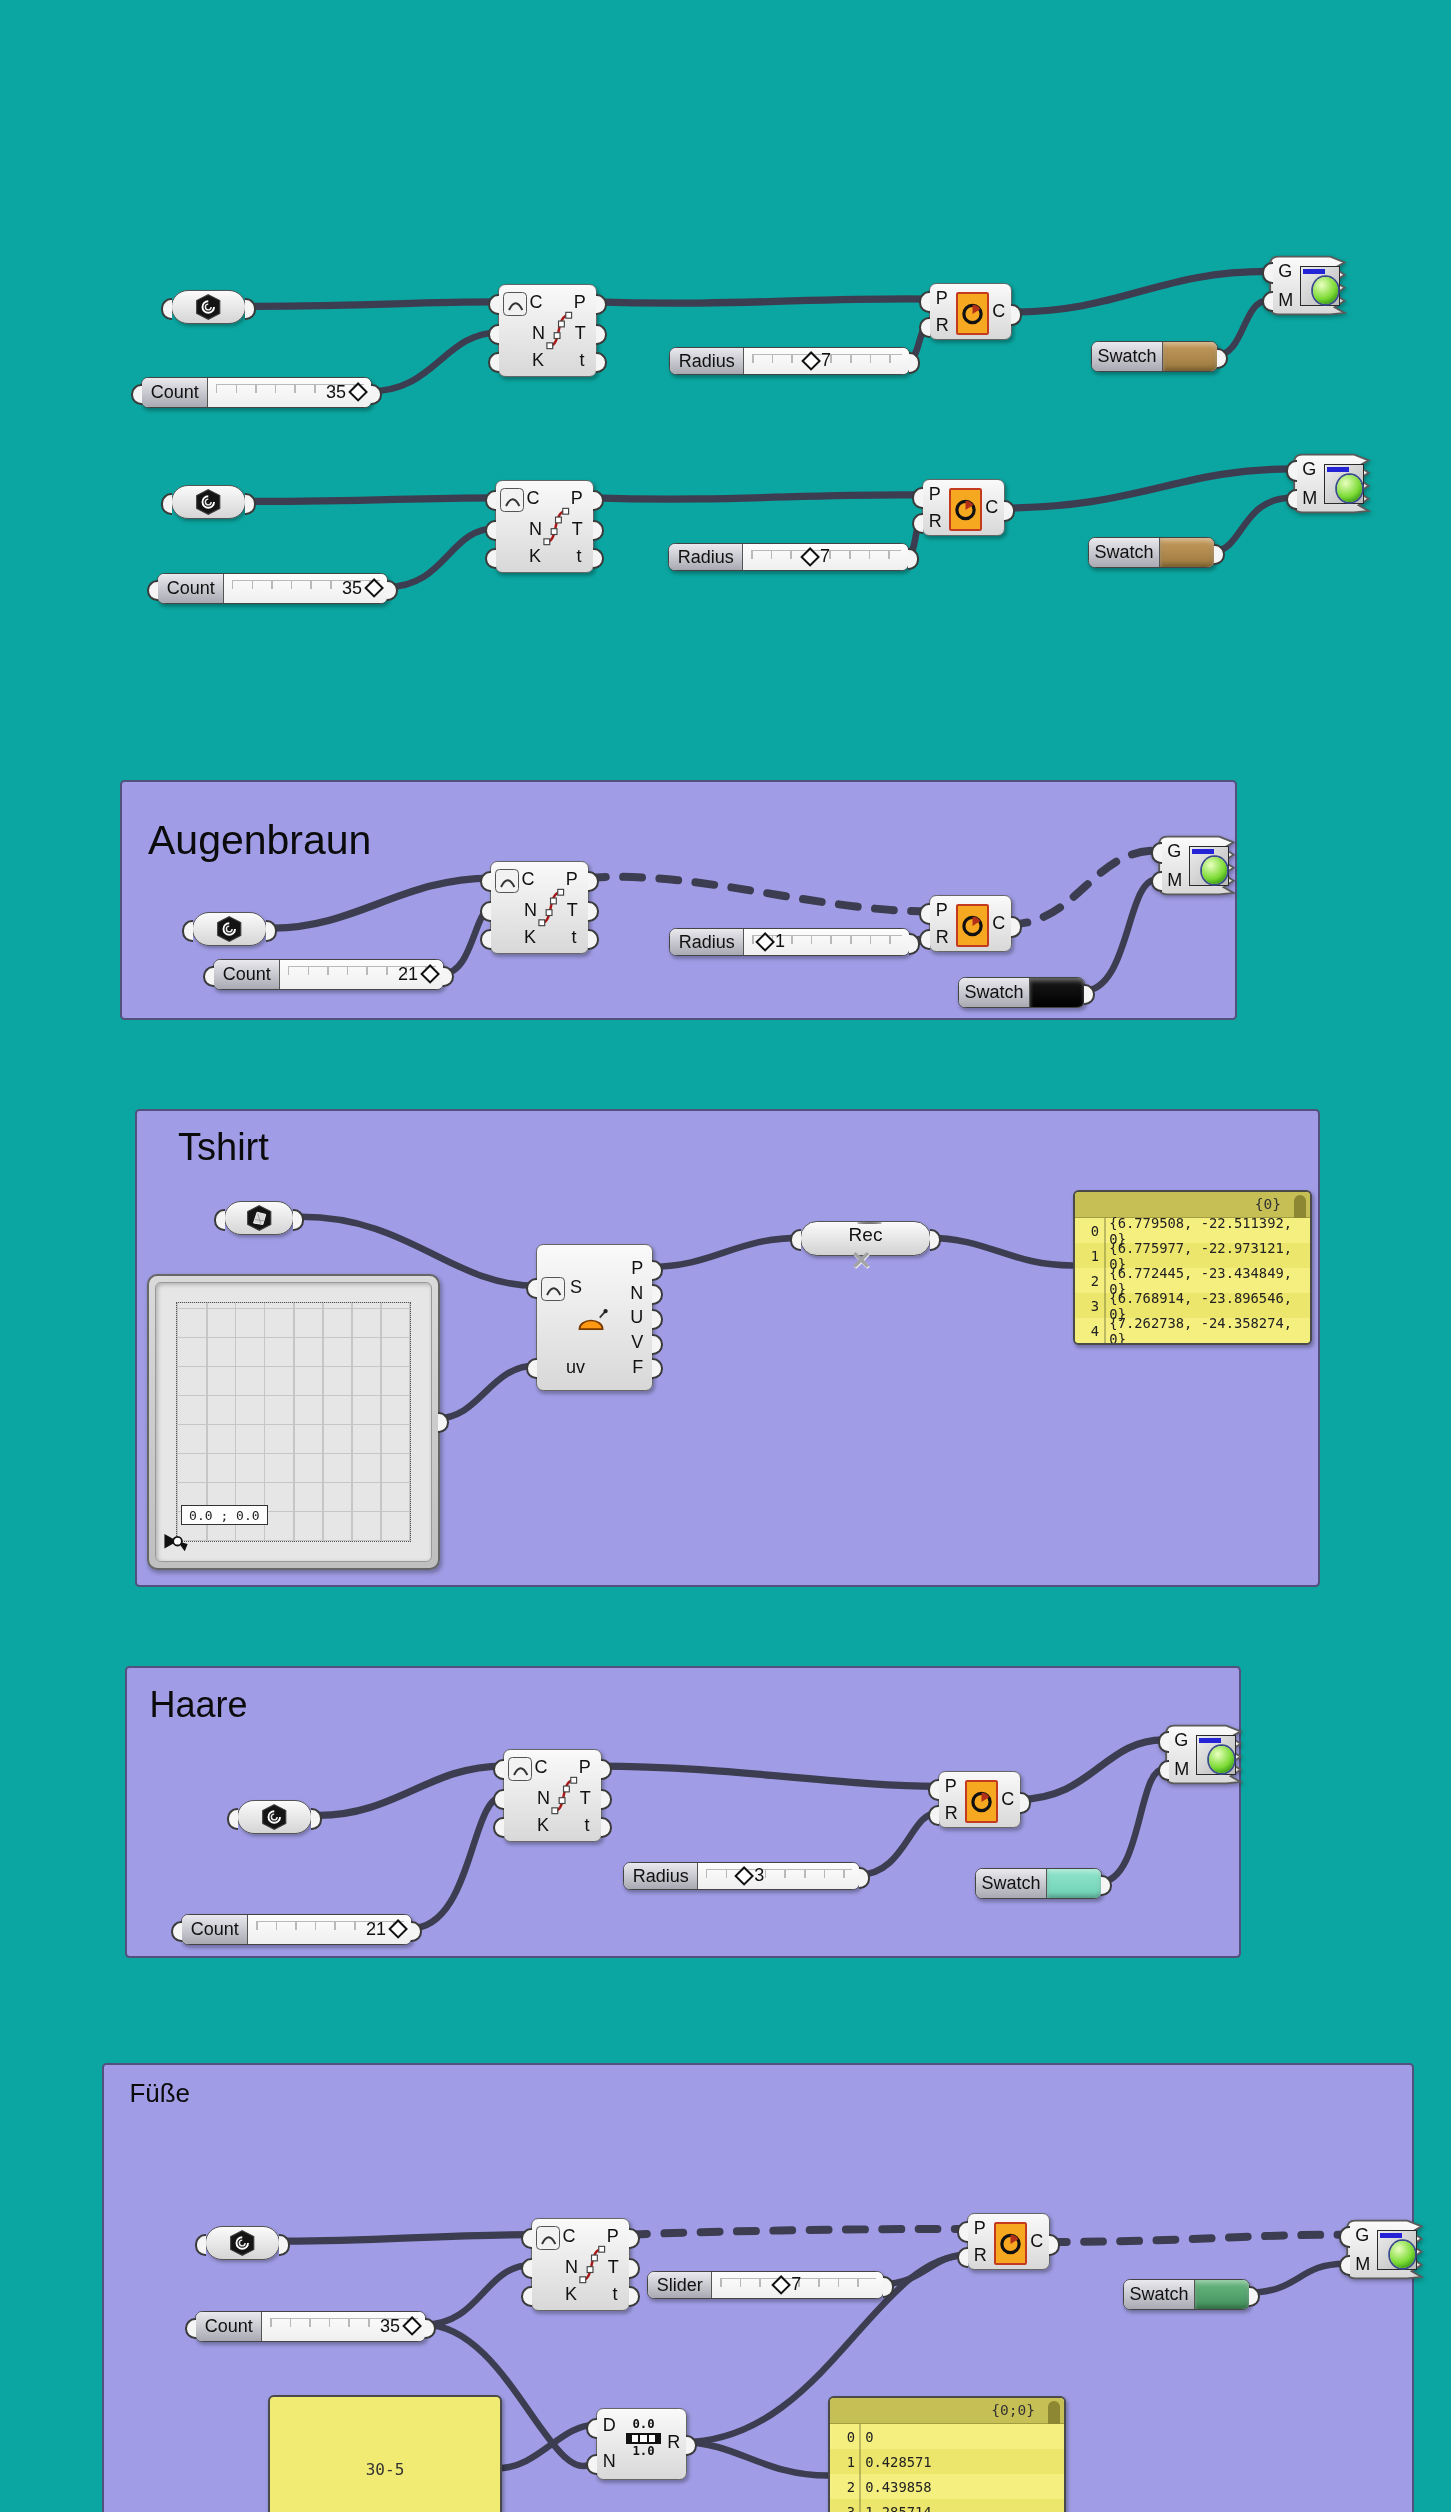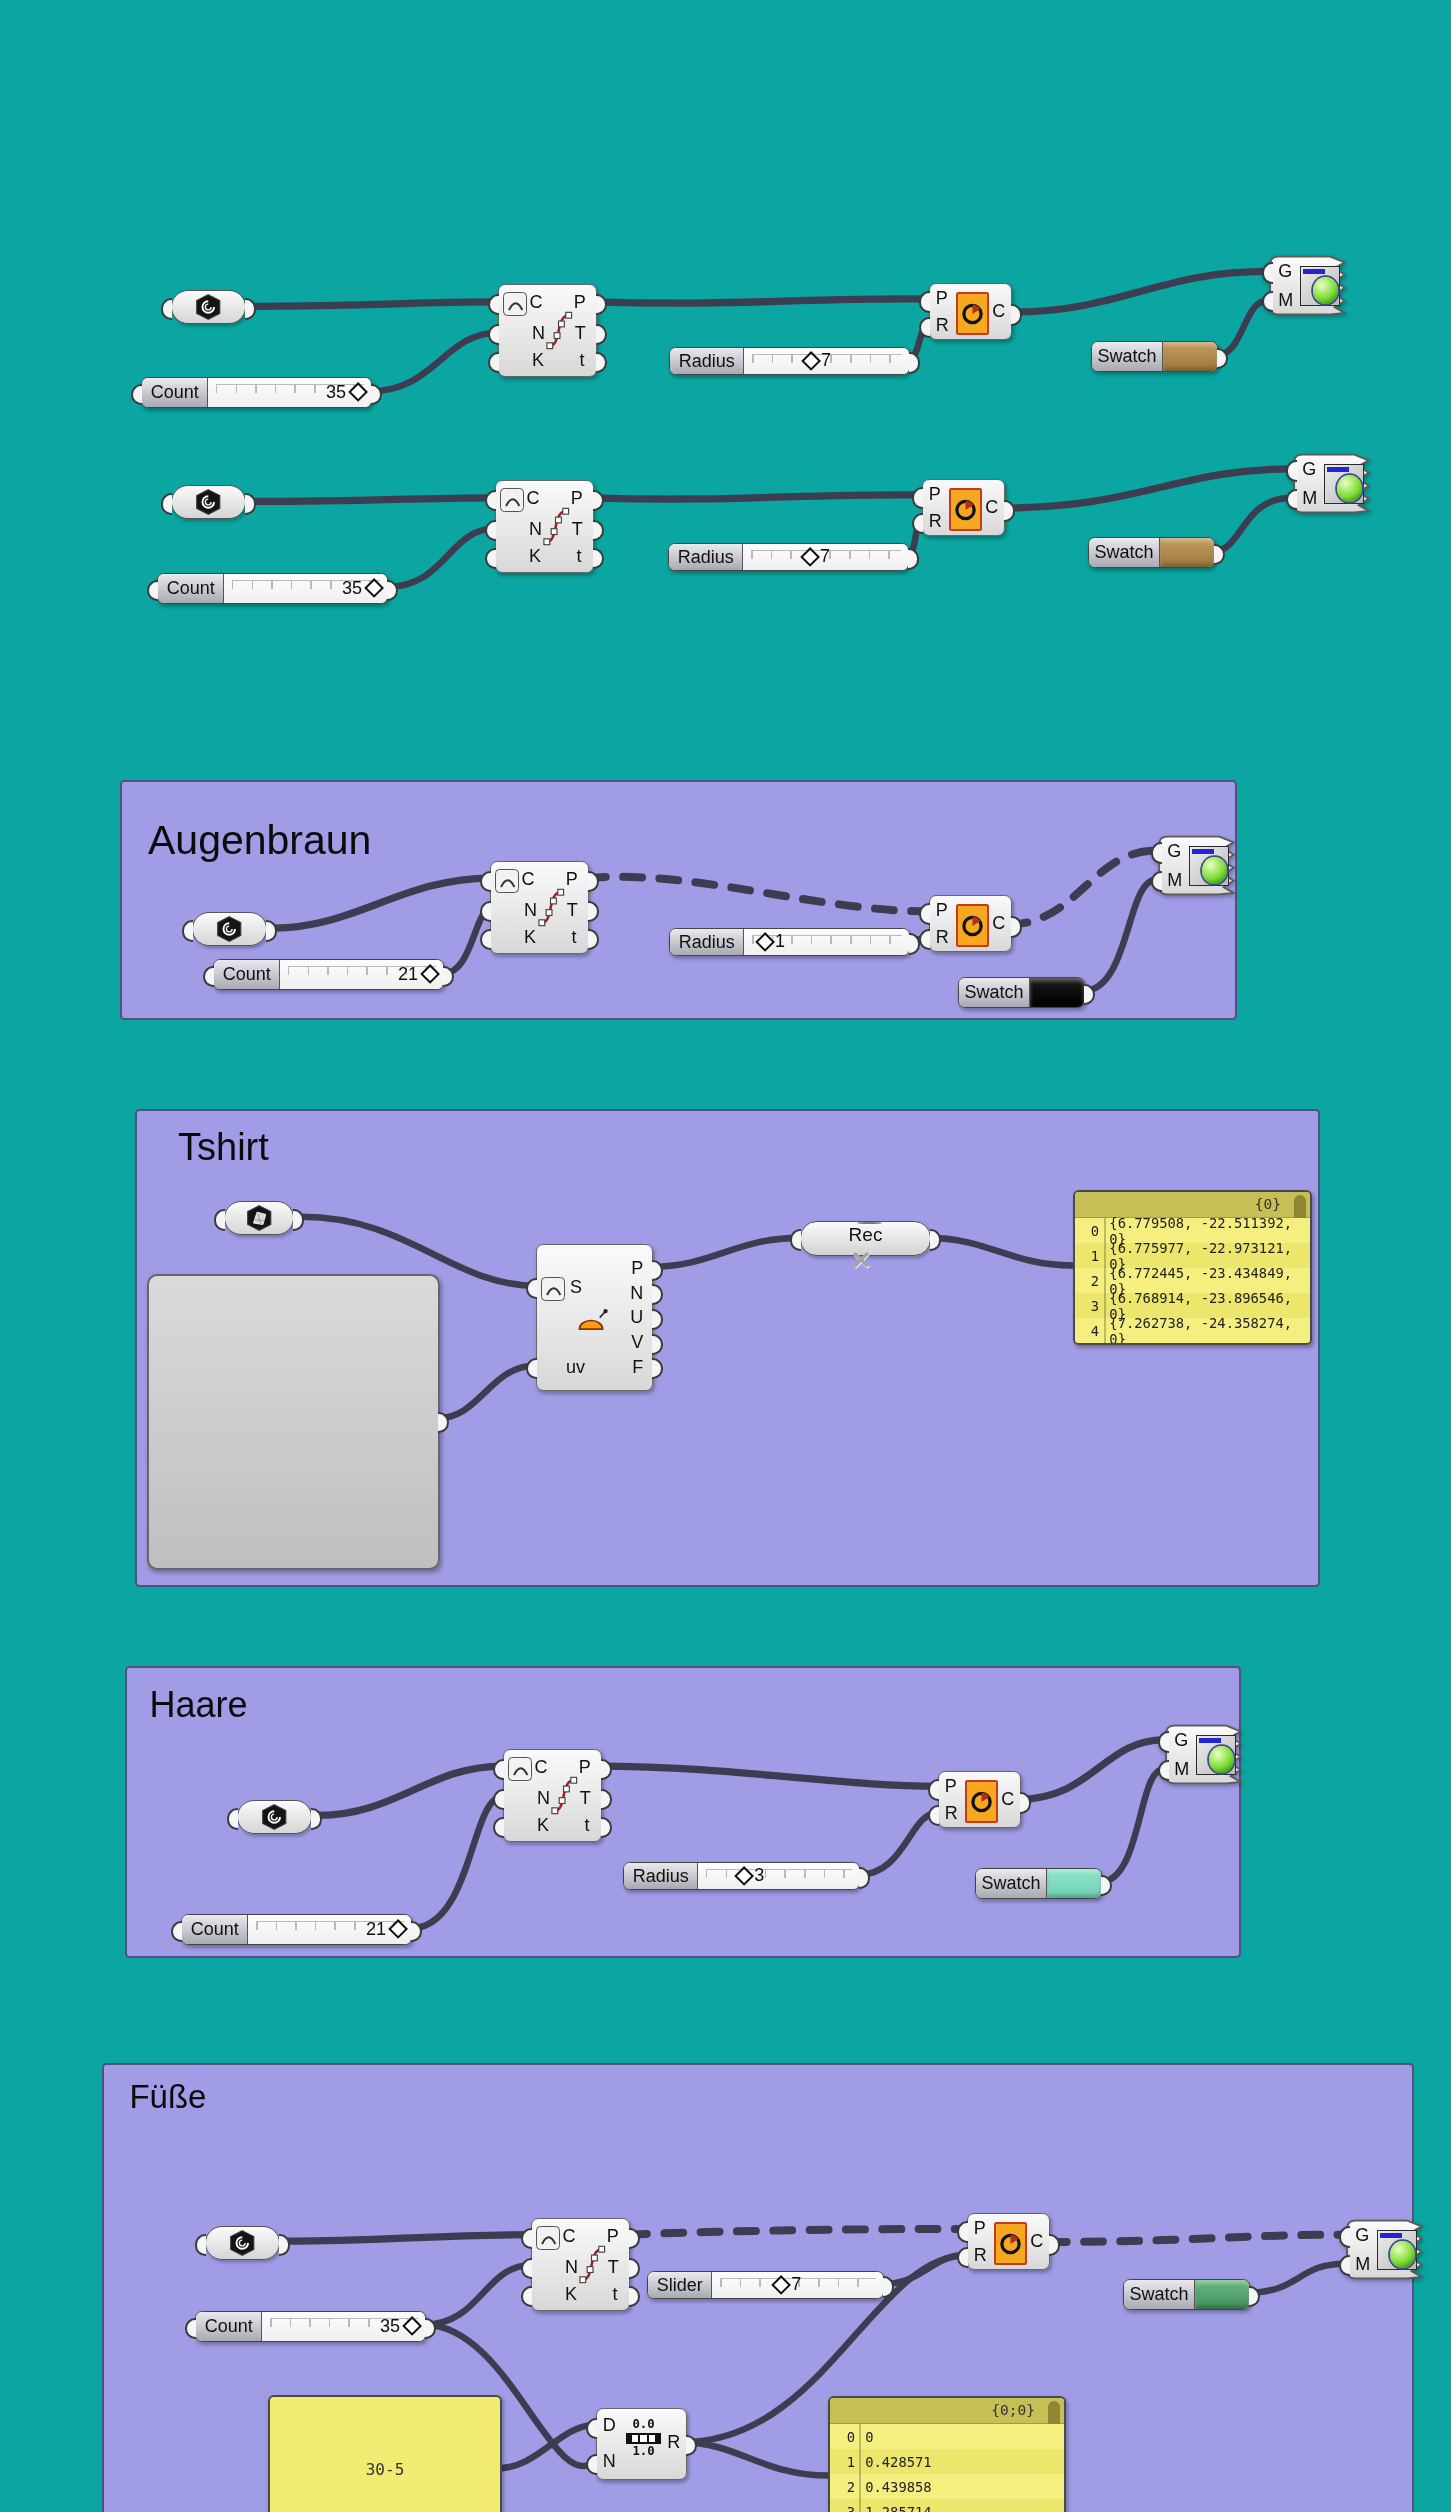--- a/index.html
+++ b/index.html
@@ -114,21 +114,21 @@
   <div class="group" style="left:135px;top:1109px;width:1181px;height:474px;">
     <div class="group-title" style="left:41px;top:14.5px;font-size:38px;">Tshirt</div>
   </div>
   <div class="group" style="left:120px;top:780px;width:1113px;height:236px;">
     <div class="group-title" style="left:26px;top:35px;font-size:41px;">Augenbraun</div>
   </div>
   <div class="group" style="left:125px;top:1666px;width:1112px;height:288px;">
     <div class="group-title" style="left:22.5px;top:16px;font-size:36px;">Haare</div>
   </div>
   <div class="group" style="left:102px;top:2063px;width:1308px;height:464px;">
-    <div class="group-title" style="left:25.4px;top:13px;font-size:33px;">Füße</div>
+    <div class="group-title" style="left:25.4px;top:13px;font-size:26px;">Füße</div>
   </div>
 
   <svg class="wires" width="1451" height="2512" viewBox="0 0 2000 3462">
 
     <path class="wire thick" d="M348,422 C520,422 560,416 688,416"></path>
     <path class="wire" d="M510,539 C600,539 612,458 688,458"></path>
     <path class="wire thick" d="M820,416 C1010,422 1120,410 1280,412"></path>
     <path class="wire" d="M1252,496 C1268,496 1266,448 1280,448"></path>
     <path class="wire thick" d="M1390,430 C1550,430 1592,374 1748,374"></path>
     <path class="wire" d="M1675,490 C1716,490 1712,414 1748,414"></path>
@@ -460,20 +460,29 @@
     <div class="nub in" style="top:7.3px;"></div>
     <svg width="30.5" height="26" viewBox="0 0 40 36">
         <polygon points="20,1 36,9 36,27 20,35 4,27 4,9" fill="#141414" stroke="#3A3A3A" stroke-width="1.5"></polygon>
         <path d="M12,25 L17,10 L29,13 L25,27 Z" fill="#D9D9D9" stroke="#fff" stroke-width="1.2"></path>
         <path d="M14,20 L27,22 M18,12 L22,26" stroke="#8A8A8A" stroke-width="1"></path>
       </svg>
     <div class="nub out" style="top:7.3px;"></div>
   </div>
 
   <div class="md" style="left:147px;top:1274px;width:289px;height:292px;">
+    <div class="md-in">
+      <div class="md-grid"></div>
+      <div class="md-val mono">0.0 ; 0.0</div>
+      <svg class="md-flag" width="29" height="20.3" viewBox="0 0 40 28">
+          <path d="M2,4 L20,14 L2,24 Z" fill="#111"></path>
+          <path d="M30,28 L20,14 L34,18 Z" fill="#111"></path>
+          <circle cx="20" cy="14" r="6" fill="#fff" stroke="#111" stroke-width="2.5"></circle>
+        </svg>
+    </div>
     <div class="nub out" style="top:136px;"></div>
   </div>
 
   <div class="comp evalsrf" style="left:536px;top:1244px;">
     <div class="nub in" style="top:33px;"></div>
     <div class="nub in" style="top:113px;"></div>
     <div class="nub out" style="top:14.5px;"></div>
     <div class="nub out" style="top:39px;"></div>
     <div class="nub out" style="top:64px;"></div>
     <div class="nub out" style="top:89px;"></div>

